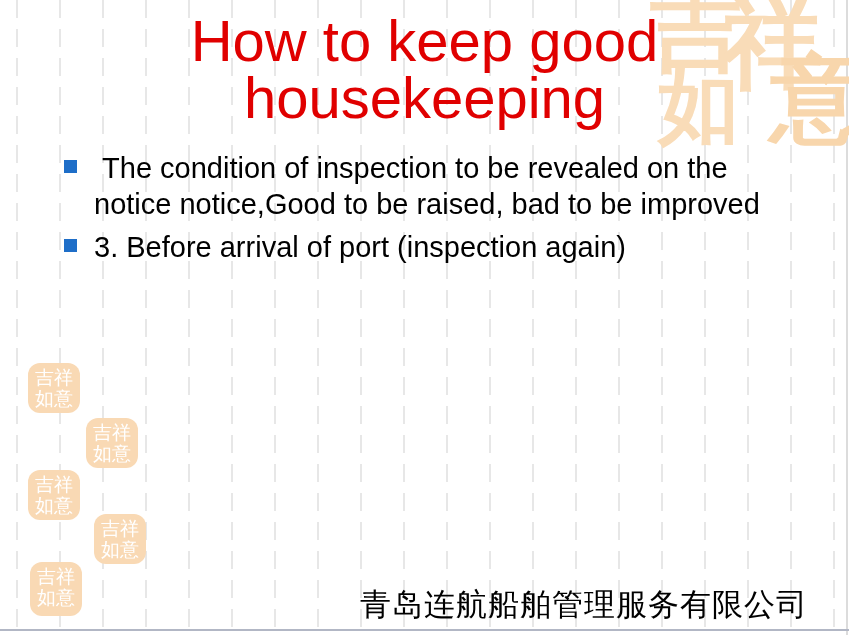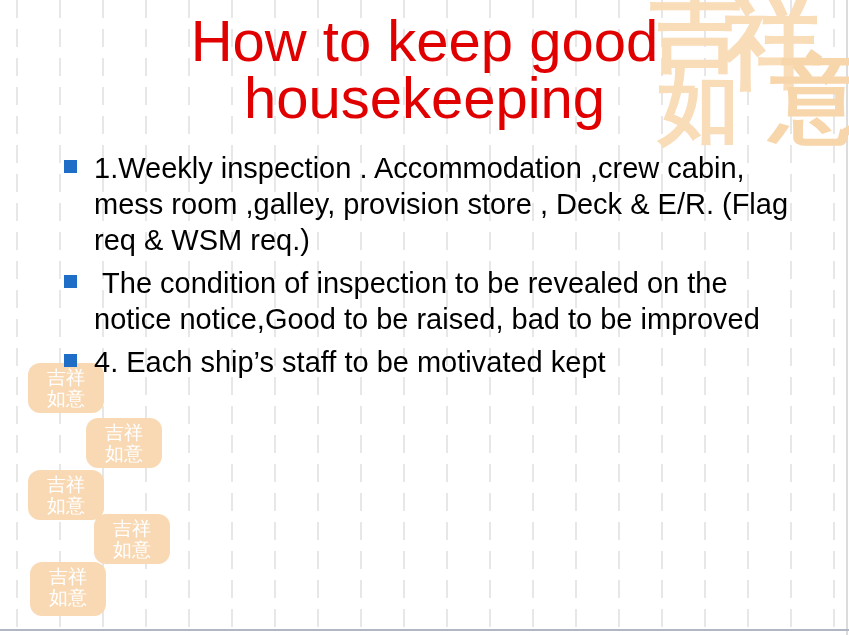--- a/index.html
+++ b/index.html
@@ -25,21 +25,21 @@
   .artwork{position:absolute;left:648px;top:0;width:201px;height:200px;z-index:0;
            color:#f9dcb8;font-family:"DejaVu Serif","Liberation Serif",serif;font-weight:bold;
            pointer-events:none;}
   .artwork span{position:absolute;line-height:1;}
   .art-c0{left:2px;top:-16px;font-size:92px;}
   .art-c1{left:74px;top:-8px;font-size:100px;}
   .art-c2{left:10px;top:64px;font-size:82px;}
   .art-c3{left:122px;top:50px;font-size:96px;color:#f8d6ac;}
 
   
-  .stamp{position:absolute;width:76px;height:50px;border-radius:12px;
+  .stamp{position:absolute;width:52px;height:50px;border-radius:12px;
          background:#f9d9b4;color:#ffffff;text-align:center;
          font-family:"DejaVu Serif","Liberation Serif",serif;
          font-size:19px;line-height:21px;padding-top:4px;box-sizing:border-box;
          z-index:0;overflow:hidden;}
   .stamp-1{left:28px;top:363px;}
   .stamp-2{left:86px;top:418px;}
   .stamp-3{left:28px;top:470px;}
   .stamp-4{left:94px;top:514px;}
   .stamp-5{left:30px;top:562px;height:54px;}
 
@@ -76,28 +76,25 @@
   <div class="stamp stamp-2" style="background: rgb(249, 217, 180);"><span>吉祥</span><br><span>如意</span></div>
   <div class="stamp stamp-3" style="background: rgb(249, 217, 180);"><span>吉祥</span><br><span>如意</span></div>
   <div class="stamp stamp-4" style="background: rgb(249, 217, 180);"><span>吉祥</span><br><span>如意</span></div>
   <div class="stamp stamp-5" style="background: rgb(249, 217, 180);"><span>吉祥</span><br><span>如意</span></div>
 
   <h1 class="title"><span class="title-inner" style="color: rgb(224, 0, 0);">How to keep good housekeeping</span></h1>
 
   <ul class="bullet-list" id="bullet-list">
       <li class="bullet-item">
         <span class="marker" style="background: rgb(30, 110, 200);"></span>
-        <span class="btext">1.Weekly inspection . Accommodation ,crew cabin, mess room ,galley, provision store , Deck &amp; E/R. (Flag req &amp; WSM req.)</span>
-      </li>
-      <li class="bullet-item">
-        <span class="marker" style="background: rgb(30, 110, 200);"></span>
         <span class="btext"> The condition of inspection to be revealed on the notice notice,Good to be raised, bad to be improved</span>
       </li>
       <li class="bullet-item">
         <span class="marker" style="background: rgb(30, 110, 200);"></span>
-        <span class="btext">4. Each ship’s staff to be motivated kept</span>
+        <span class="btext">3. Before arrival of port (inspection again)</span>
       </li>
     </ul>
 
+  <div class="footer">青岛连航船舶管理服务有限公司</div>
 
   <div class="bottom-line" style="background: rgb(178, 183, 197);"></div>
 
 </div>
 
 </body></html>

